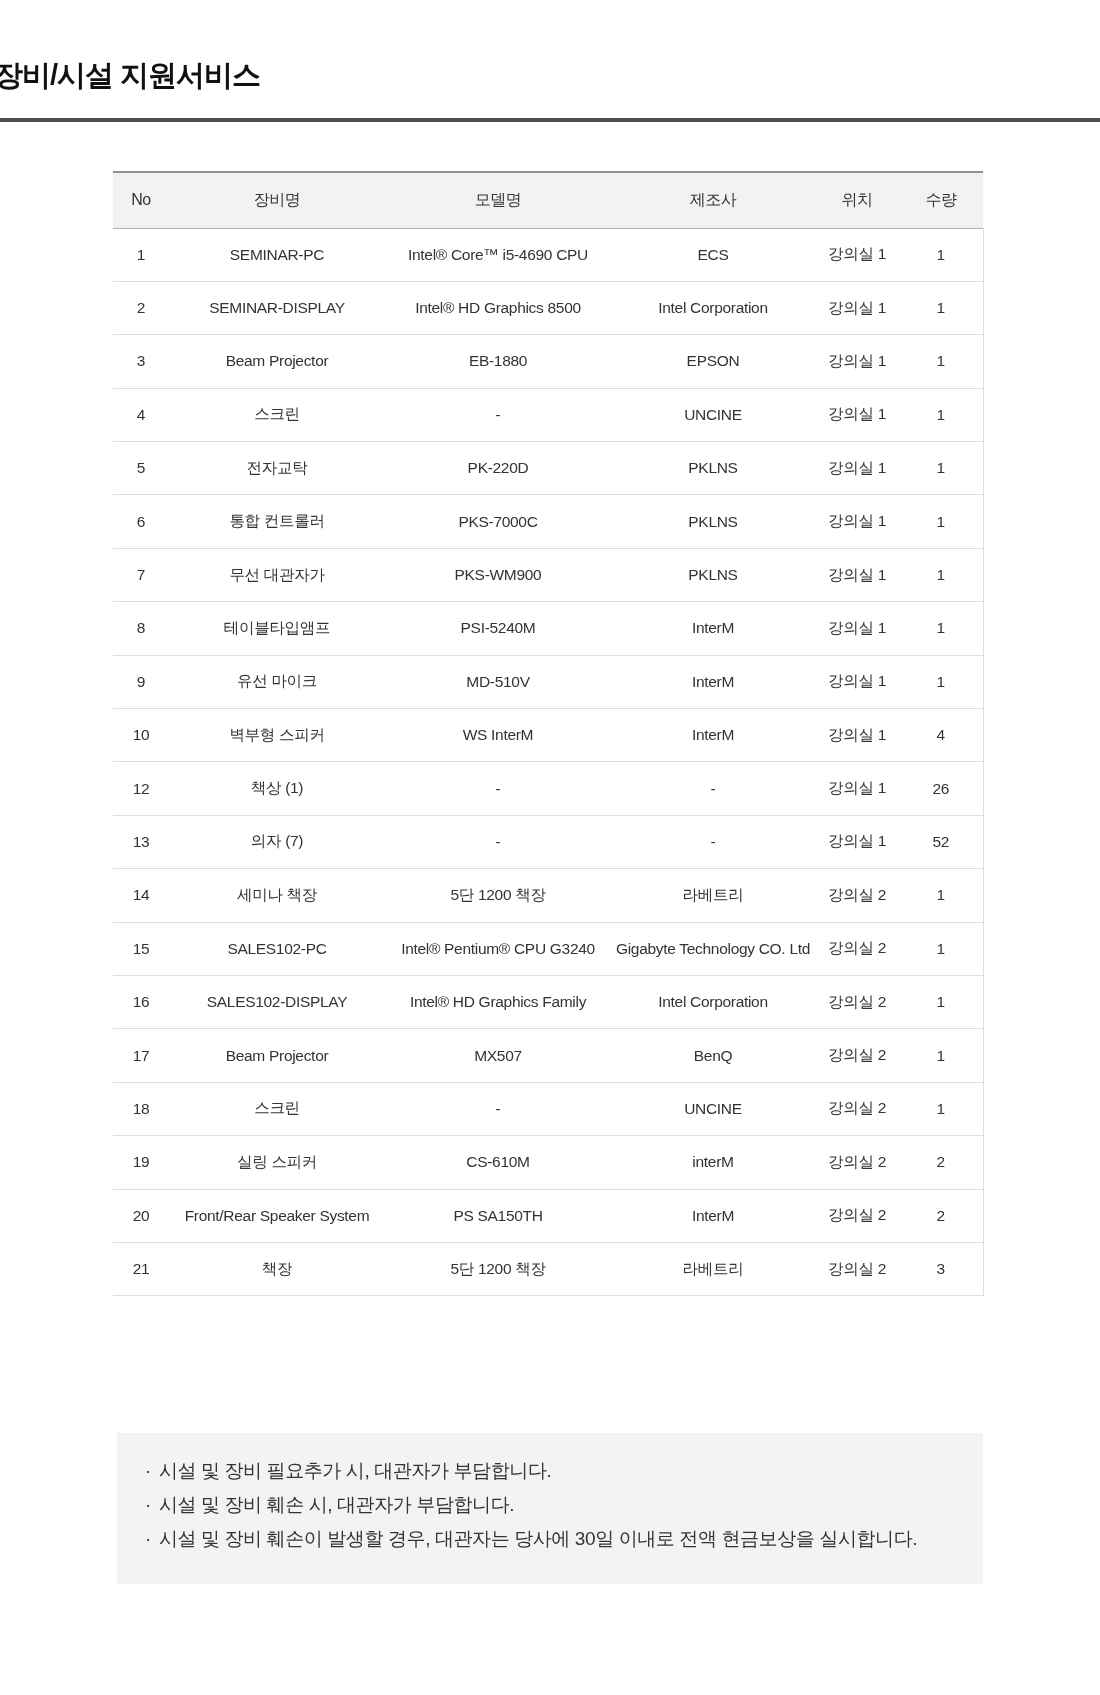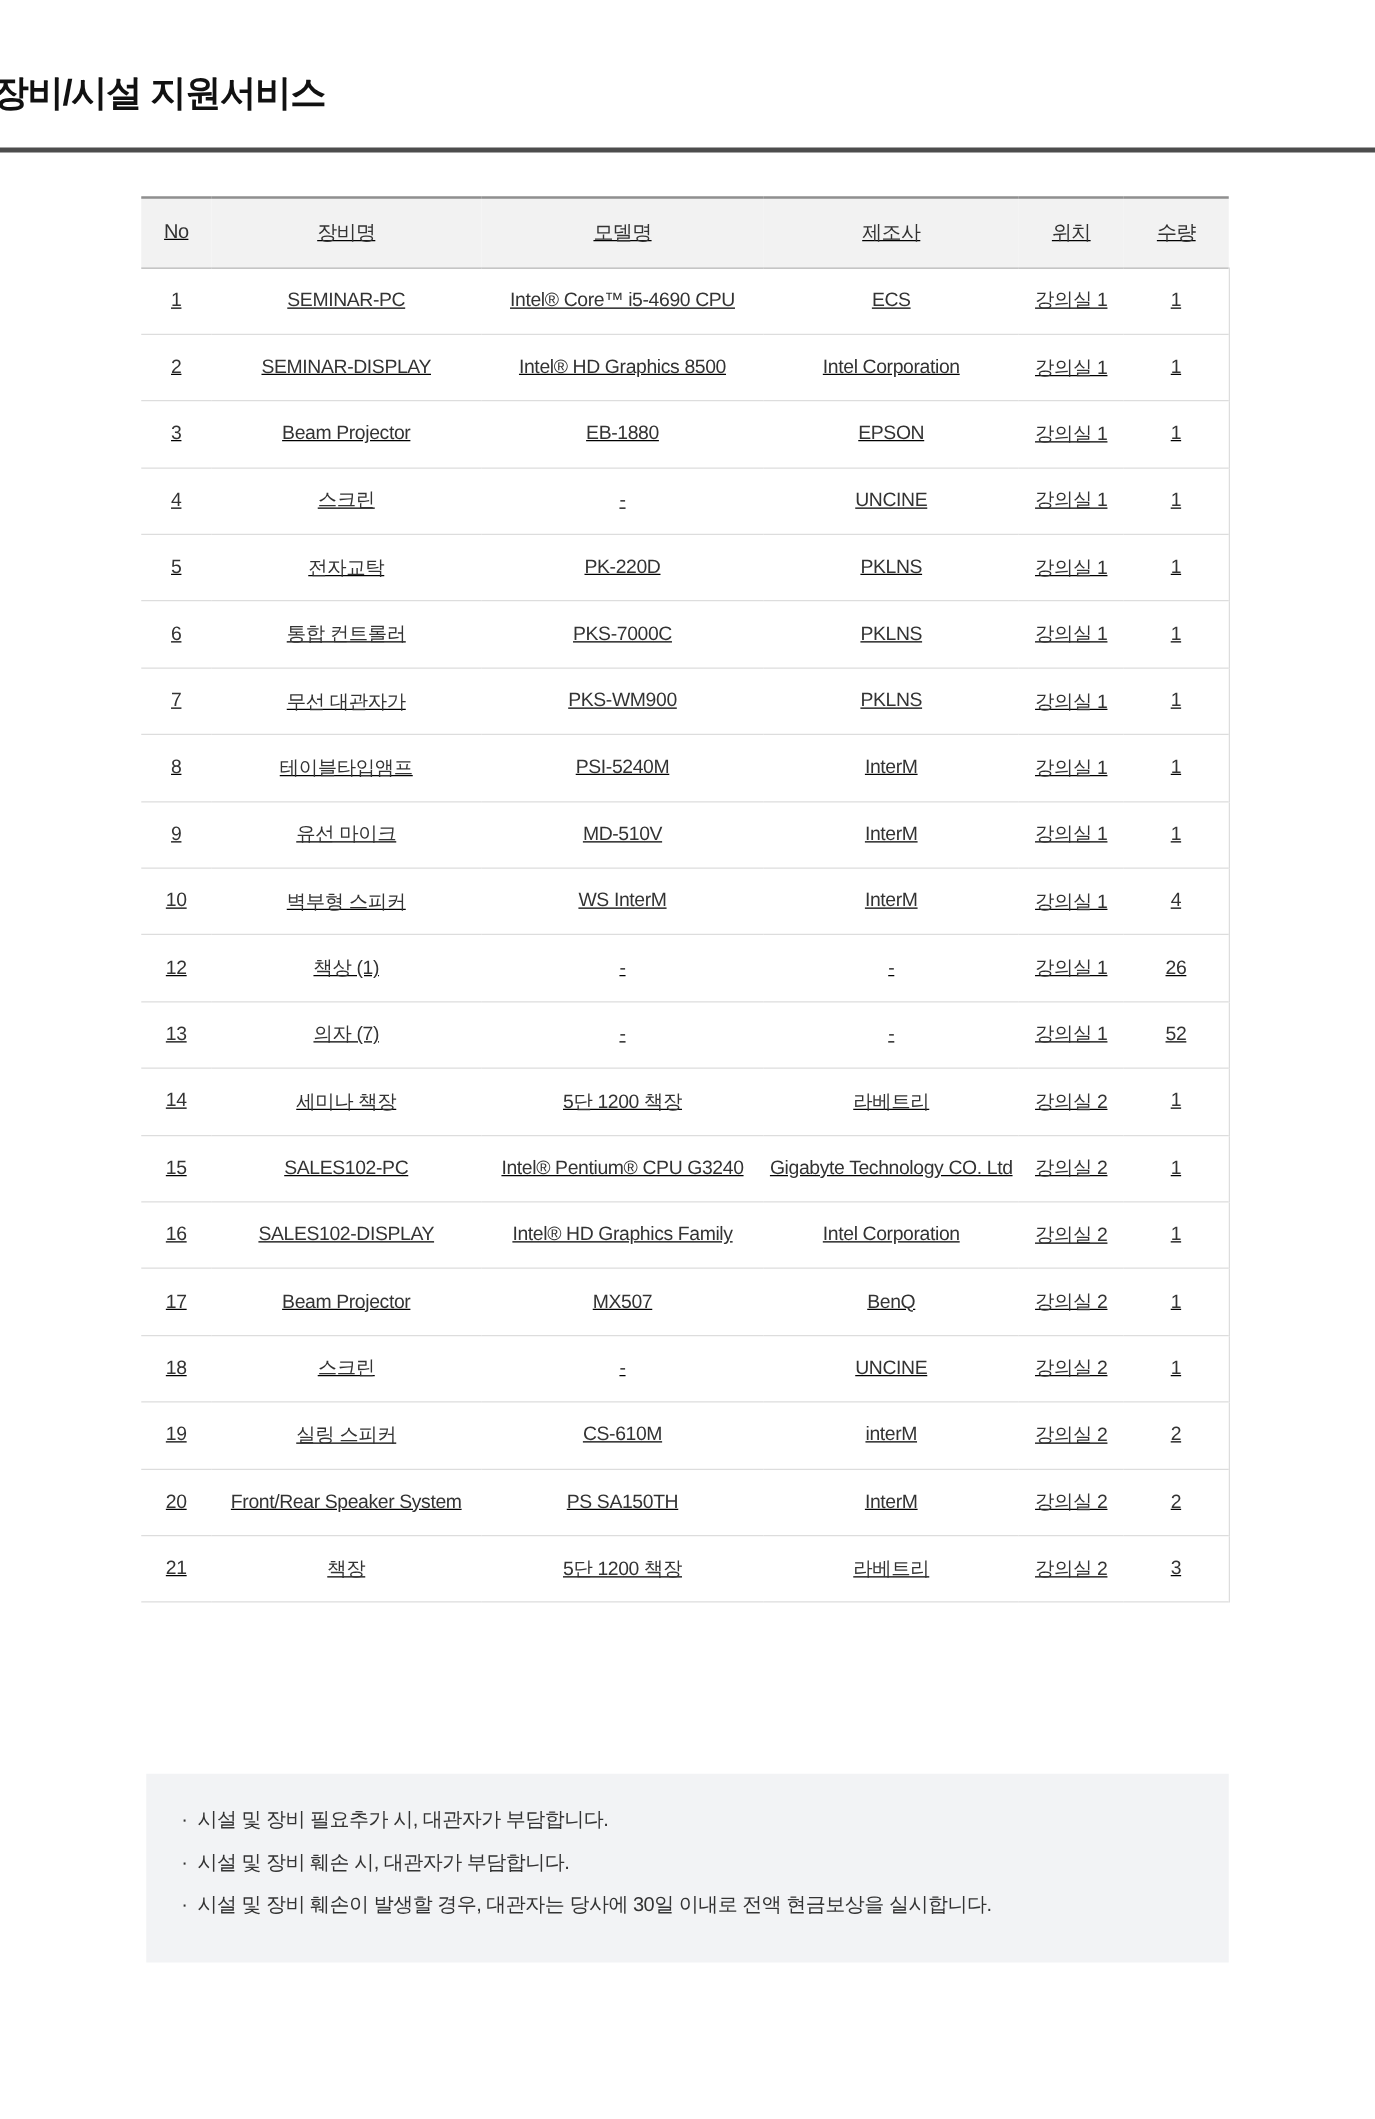--- a/index.html
+++ b/index.html
@@ -30,22 +30,21 @@
     background: #4d4d4d;
   }
   .content {
     margin-left: 113px;
     width: 870px;
   }
   table.equip-table {
     border-collapse: collapse;
     table-layout: fixed;
     width: 870px;
-    margin-top: 35px;
-    text-decoration: underline;
+    margin-top: 49px;
   }
   table.equip-table thead tr {
     background: #f2f2f2;
     height: 56px;
     border-top: 2px solid #8f8f8f;
     border-bottom: 1px solid #b3b3b3;
   }
   table.equip-table th {
     font-weight: 400;
     font-size: 16px;
@@ -80,21 +79,21 @@
     margin-top: 137px;
     margin-left: 4px;
     width: 866px;
     height: 151px;
     box-sizing: border-box;
     background: #f2f3f5;
     padding: 21px 30px 0 28px;
   }
   .notes p {
     margin: 0;
-    font-size: 16px;
+    font-size: 19px;
     line-height: 34px;
     color: #333333;
     letter-spacing: -0.4px;
     white-space: nowrap;
   }
   .notes .bullet {
     display: inline-block;
     margin-right: 8px;
     color: #333333;
   }

